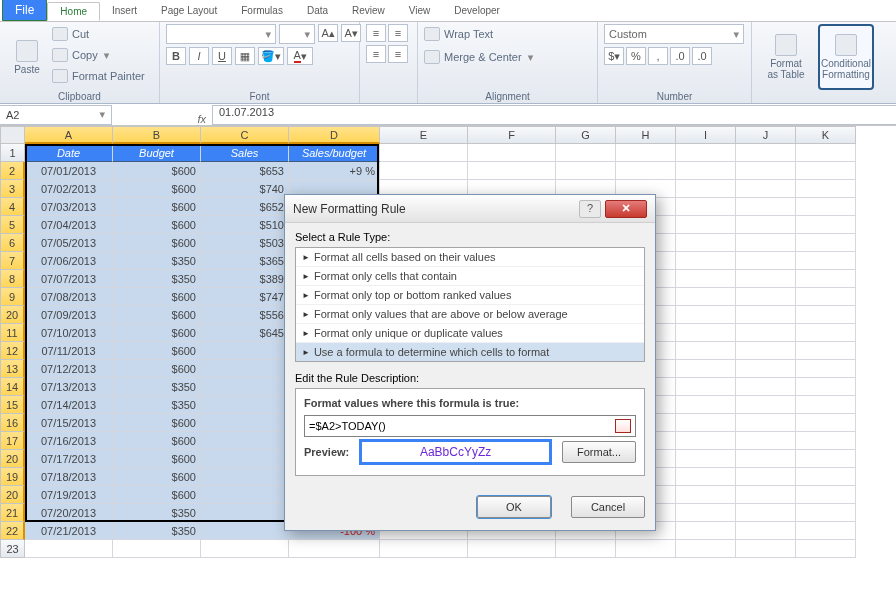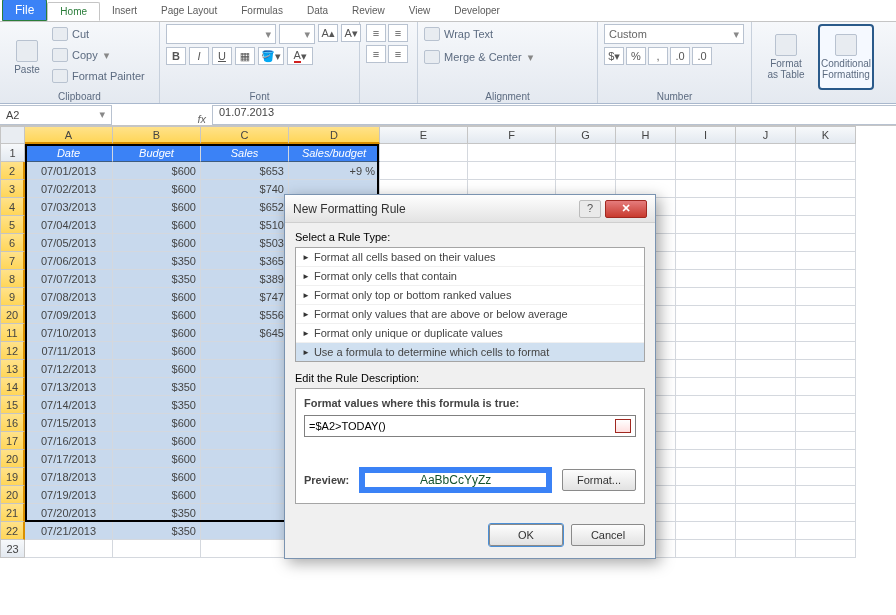--- a/index.html
+++ b/index.html
@@ -66,25 +66,25 @@
 .rule-list { border: 1px solid #a5a5a5; background: #fff; margin-bottom: 10px; }
 .rule-item { padding: 3px 6px; border-bottom: 1px solid #f0f0f0; display: flex; align-items: center; gap: 4px; }
 .rule-item:last-child { border-bottom: none; }
 .rule-item.sel { background: #d0e0f0; }
 .tri { font-size: 8px; color: #333; }
 .edit-box { border: 1px solid #a5a5a5; background: #fff; padding: 8px 8px 10px; }
 .edit-label { font-weight: bold; margin-bottom: 6px; }
 .formula-edit { display: flex; align-items: center; border: 1px solid #808080; background: #fff; height: 22px; padding: 0 4px; }
 .formula-edit input { border: none; outline: none; flex: 1; font-size: 11px; }
 .range-icon { width: 16px; height: 14px; border: 1px solid #a02820; background: linear-gradient(#fff,#ffe0e0); }
-.preview-row { display: flex; align-items: center; gap: 10px; margin-top: 30px; }
-.preview-box { flex: 1; height: 26px; border: 6px solid #3b82f6; background: #fff; display: flex; align-items: center; justify-content: center; color: #14532d; font-size: 12px; }
+.preview-row { display: flex; align-items: center; gap: 10px; margin-top: 2px; }
+.preview-box { flex: 1; height: 26px; border: 3px solid #3b82f6; background: #fff; display: flex; align-items: center; justify-content: center; color: #6d28d9; font-size: 12px; }
 .btn { min-width: 74px; height: 22px; background: linear-gradient(#fdfdfd,#e2e2e2); border: 1px solid #8a8a8a; border-radius: 2px; font-size: 11px; color: #333; display: inline-flex; align-items: center; justify-content: center; padding: 0 10px; }
 .btn.def { outline: 1px solid #4a8fd6; }
-.dlg-buttons { display: flex; gap: 8px; justify-content: flex-end; padding: 10px 10px 12px; }
+.dlg-buttons { display: flex; gap: 20px; justify-content: flex-end; padding: 10px 10px 12px; }
 </style>
 </head>
 <body>
 
 <div class="ribbon-tabs">
   <div class="file-tab">File</div>
   <div id="rtabs" style="display: flex;">
       <div class="ribbon-tab active">Home</div>
       <div class="ribbon-tab">Insert</div>
       <div class="ribbon-tab">Page Layout</div>

